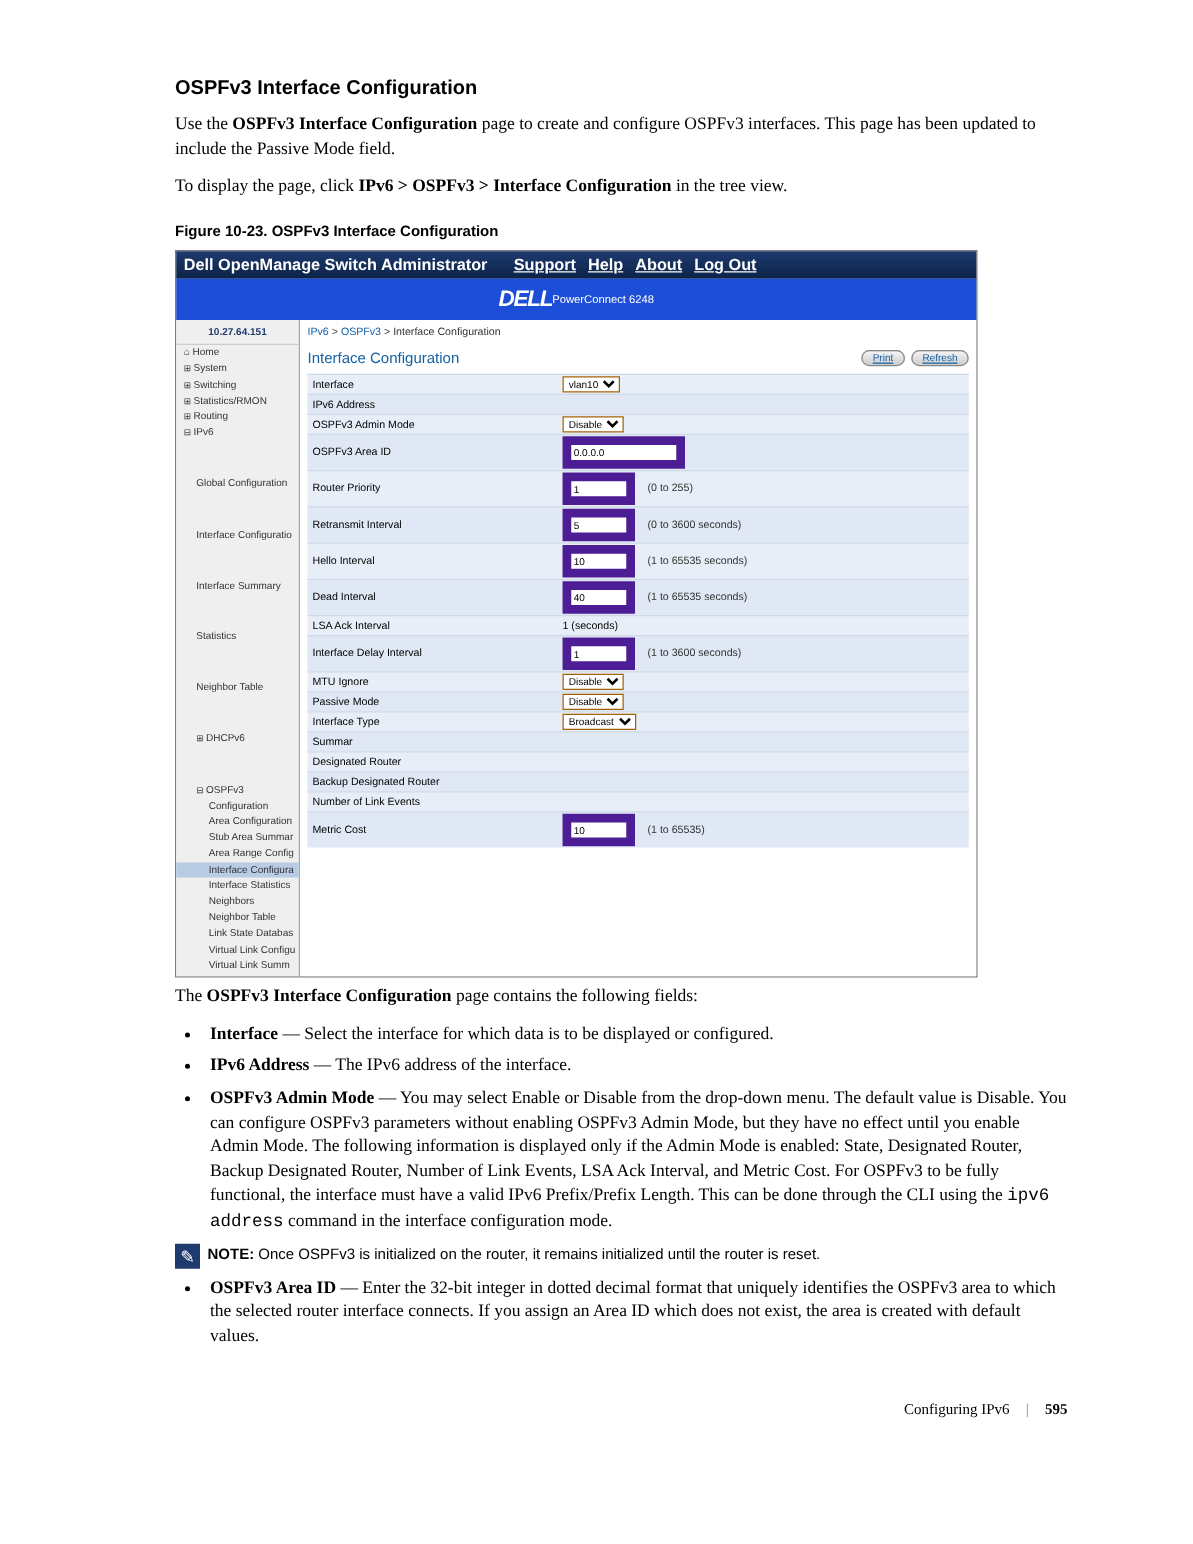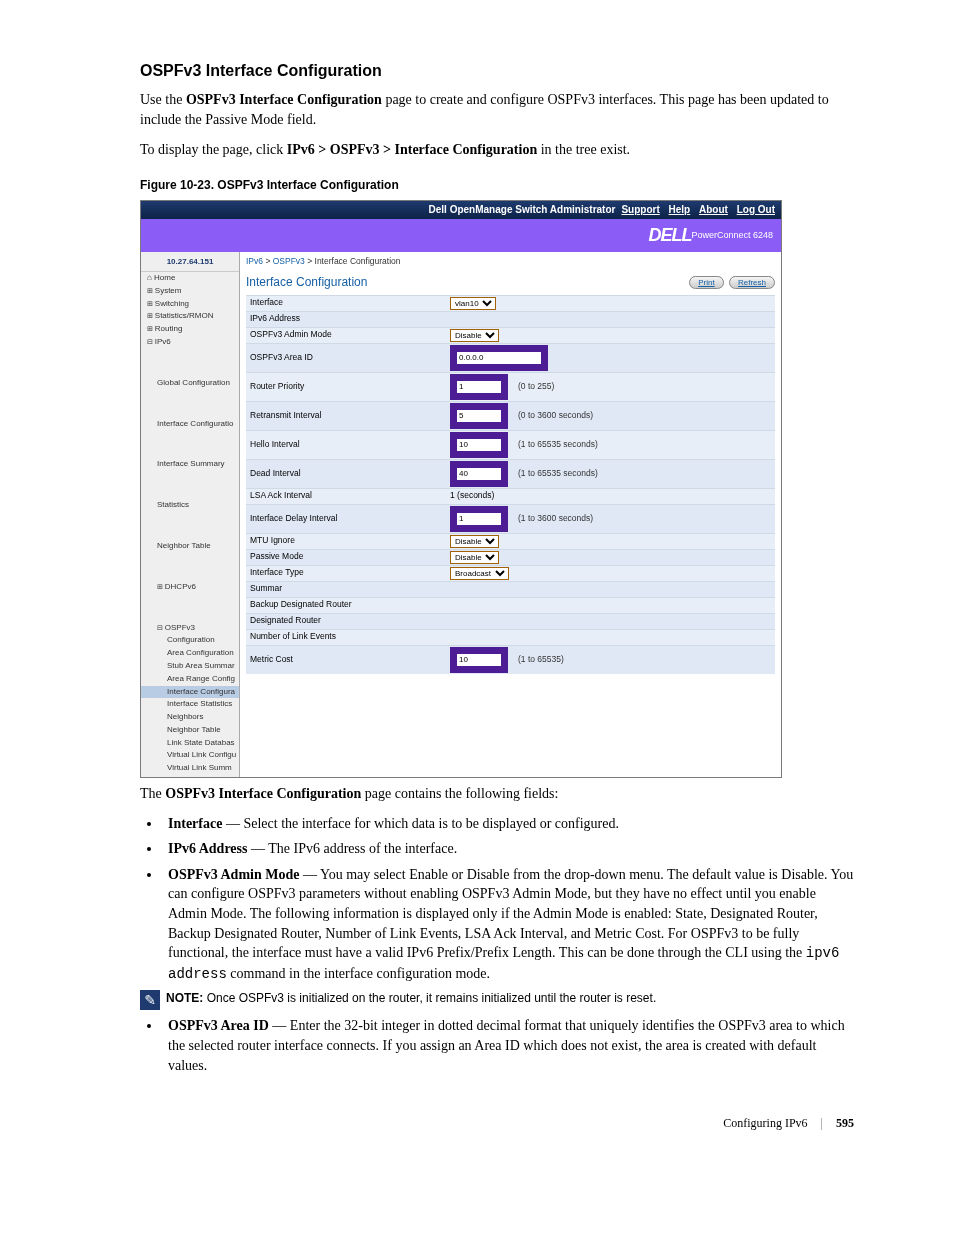--- a/index.html
+++ b/index.html
@@ -32,31 +32,32 @@
     width: 640px;
     font-family: Verdana, Arial, sans-serif;
     font-size: 9px;
     color: #000;
     margin-bottom: 6px;
   }
   .ss-titlebar {
     background: linear-gradient(#1e3a6e, #0c2348);
     color: #fff;
     display: flex;
-    justify-content: flex-end;
+    justify-content: flex-start;
     padding: 2px 6px;
-    font-size: 10px;
-    font-weight: bold;
+    font-size: 13px;
+    font-weight: bold;
+    gap: 15px;
   }
   .ss-titlebar .right a { color: #fff; text-decoration: underline; margin-left: 6px; }
   .ss-brandbar {
-    background: #8b5cf6;
+    background: #1d4ed8;
     color: #fff;
     display: flex;
-    justify-content: flex-end;
+    justify-content: center;
     align-items: center;
     padding: 4px 8px;
     font-size: 9px;
   }
   .brand-logo {
     font-family: Arial, sans-serif;
     font-weight: bold;
     font-size: 18px;
     font-style: italic;
     letter-spacing: -1px;
@@ -176,21 +177,21 @@
 </style>
 </head>
 <body>
 
 <h2 class="section-heading">OSPFv3 Interface Configuration</h2>
 
 <p class="body-text">
   <span>Use the </span><span class="bold">OSPFv3 Interface Configuration</span><span> page to create and configure OSPFv3 interfaces. This page has been updated to include the Passive Mode field.</span>
 </p>
 <p class="body-text">
-  <span>To display the page, click </span><span class="bold">IPv6 &gt; OSPFv3 &gt; Interface Configuration</span><span> in the tree exist.</span>
+  <span>To display the page, click </span><span class="bold">IPv6 &gt; OSPFv3 &gt; Interface Configuration</span><span> in the tree view.</span>
 </p>
 
 <div class="figure-caption">Figure 10-23.    OSPFv3 Interface Configuration</div>
 
 <div class="screenshot">
   <div class="ss-titlebar">
     <span>Dell OpenManage Switch Administrator</span>
     <span class="right">
       <a>Support</a>
       <a>Help</a>
@@ -301,25 +302,25 @@
           </div>
           <div class="ss-form-row">
             <span class="lbl">Interface Type</span>
             <select class="ss-select"><option>Broadcast</option></select>
           </div>
           <div class="ss-form-row">
             <span class="lbl">Summar</span>
             <span></span>
           </div>
           <div class="ss-form-row">
+            <span class="lbl">Designated Router</span>
+            <span></span>
+          </div>
+          <div class="ss-form-row">
             <span class="lbl">Backup Designated Router</span>
-            <span></span>
-          </div>
-          <div class="ss-form-row">
-            <span class="lbl">Designated Router</span>
             <span></span>
           </div>
           <div class="ss-form-row">
             <span class="lbl">Number of Link Events</span>
             <span></span>
           </div>
           <div class="ss-form-row">
             <span class="lbl">Metric Cost</span>
             <input class="ss-input" value="10" style="">
             <span class="ss-hint">(1 to 65535)</span>

